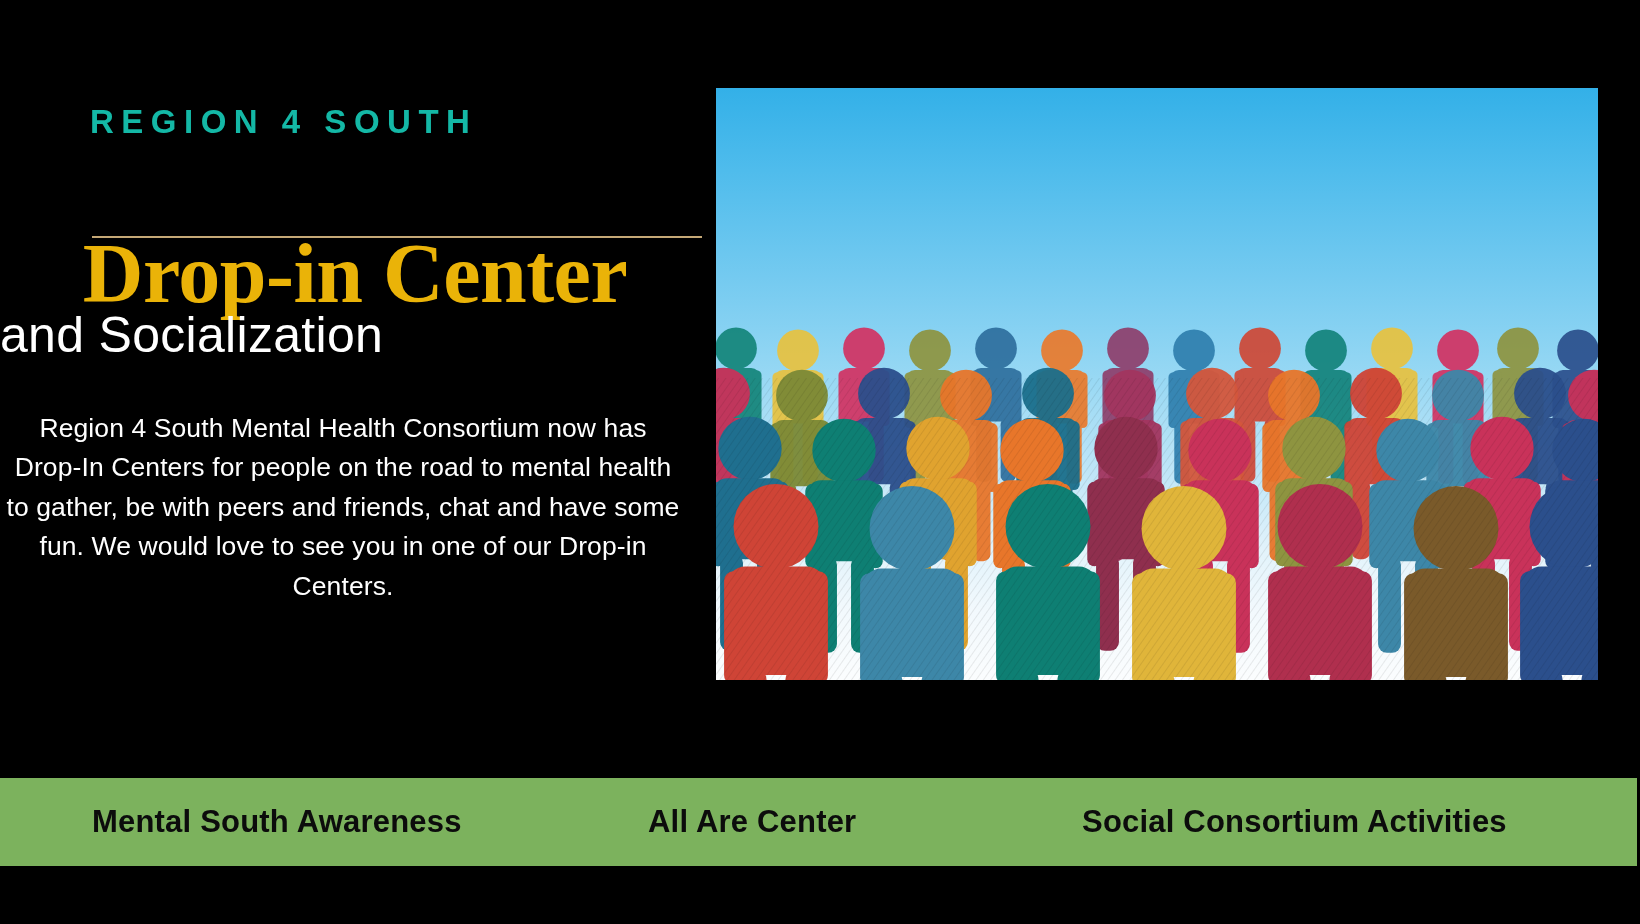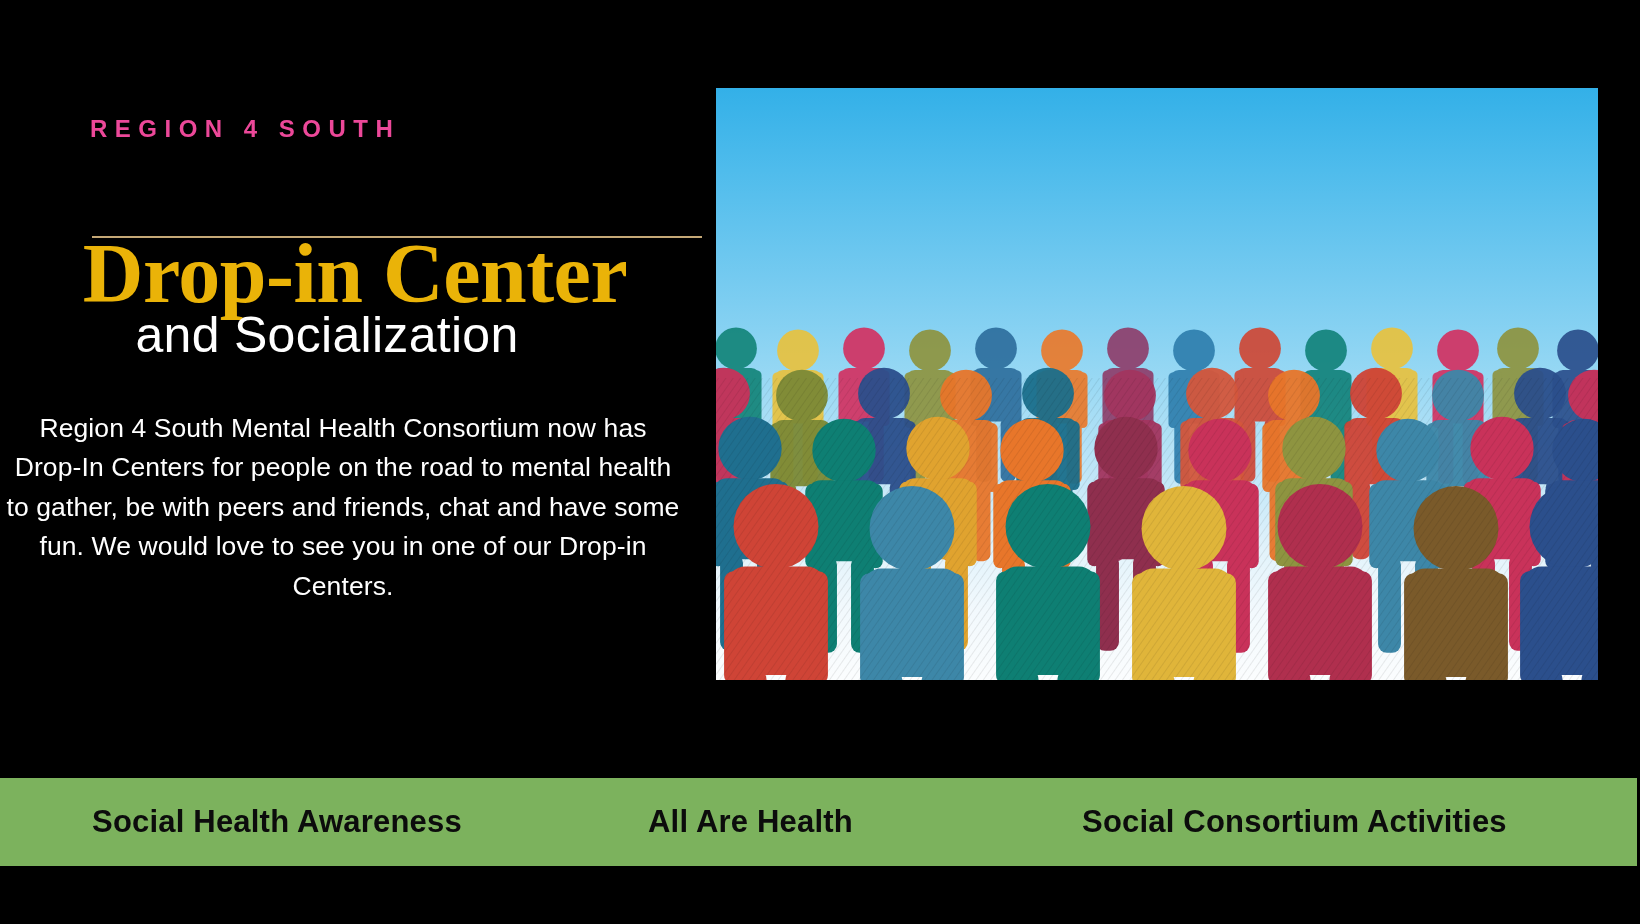--- a/index.html
+++ b/index.html
@@ -22,24 +22,24 @@
     position: absolute;
     left: 0;
     top: 0;
     width: 706px;
     height: 778px;
   }
 
   .eyebrow {
     position: absolute;
     left: 90px;
-    top: 116px;
-    color: #ec4899;
-    font-family: "Liberation Sans", sans-serif;
-    font-size: 24px;
+    top: 104px;
+    color: #14b8a6;
+    font-family: "Liberation Sans", sans-serif;
+    font-size: 33px;
     font-weight: 700;
     letter-spacing: 7.5px;
     line-height: 1.1;
     white-space: nowrap;
   }
 
   .gold-rule {
     position: absolute;
     left: 92px;
     top: 236px;
@@ -65,21 +65,21 @@
     padding-left: 8px;
     margin: 0;
   }
   .title-sub {
     color: #ffffff;
     font-family: "Liberation Sans", sans-serif;
     font-weight: 400;
     font-size: 50px;
     line-height: 1.0;
     letter-spacing: 0.3px;
-    text-align: center;
+    text-align: left;
     padding-right: 48px;
     margin: -6px 0 4px 0;
   }
 
   .body-copy {
     position: absolute;
     left: 0px;
     top: 405px;
     width: 678px;
     color: #ffffff;
@@ -340,20 +340,20 @@
         <g transform="translate(856,580) scale(1.18)">
             <use href="#person" fill="#2b4f8c"></use>
           </g>
       </g>
 
       <rect x="0" y="290" width="882" height="302" fill="url(#scribble)" opacity="0.45"></rect>
     </svg>
   </div>
 
   <div class="footer-bar">
-    <div class="footer-item a">Social Health Awareness</div>
-    <div class="footer-item b">All Are Health</div>
+    <div class="footer-item a">Mental South Awareness</div>
+    <div class="footer-item b">All Are Center</div>
     <div class="footer-item c">Social Consortium Activities</div>
   </div>
 
   <div class="footer-shadow"></div>
 
 </div>
 
 </body></html>

